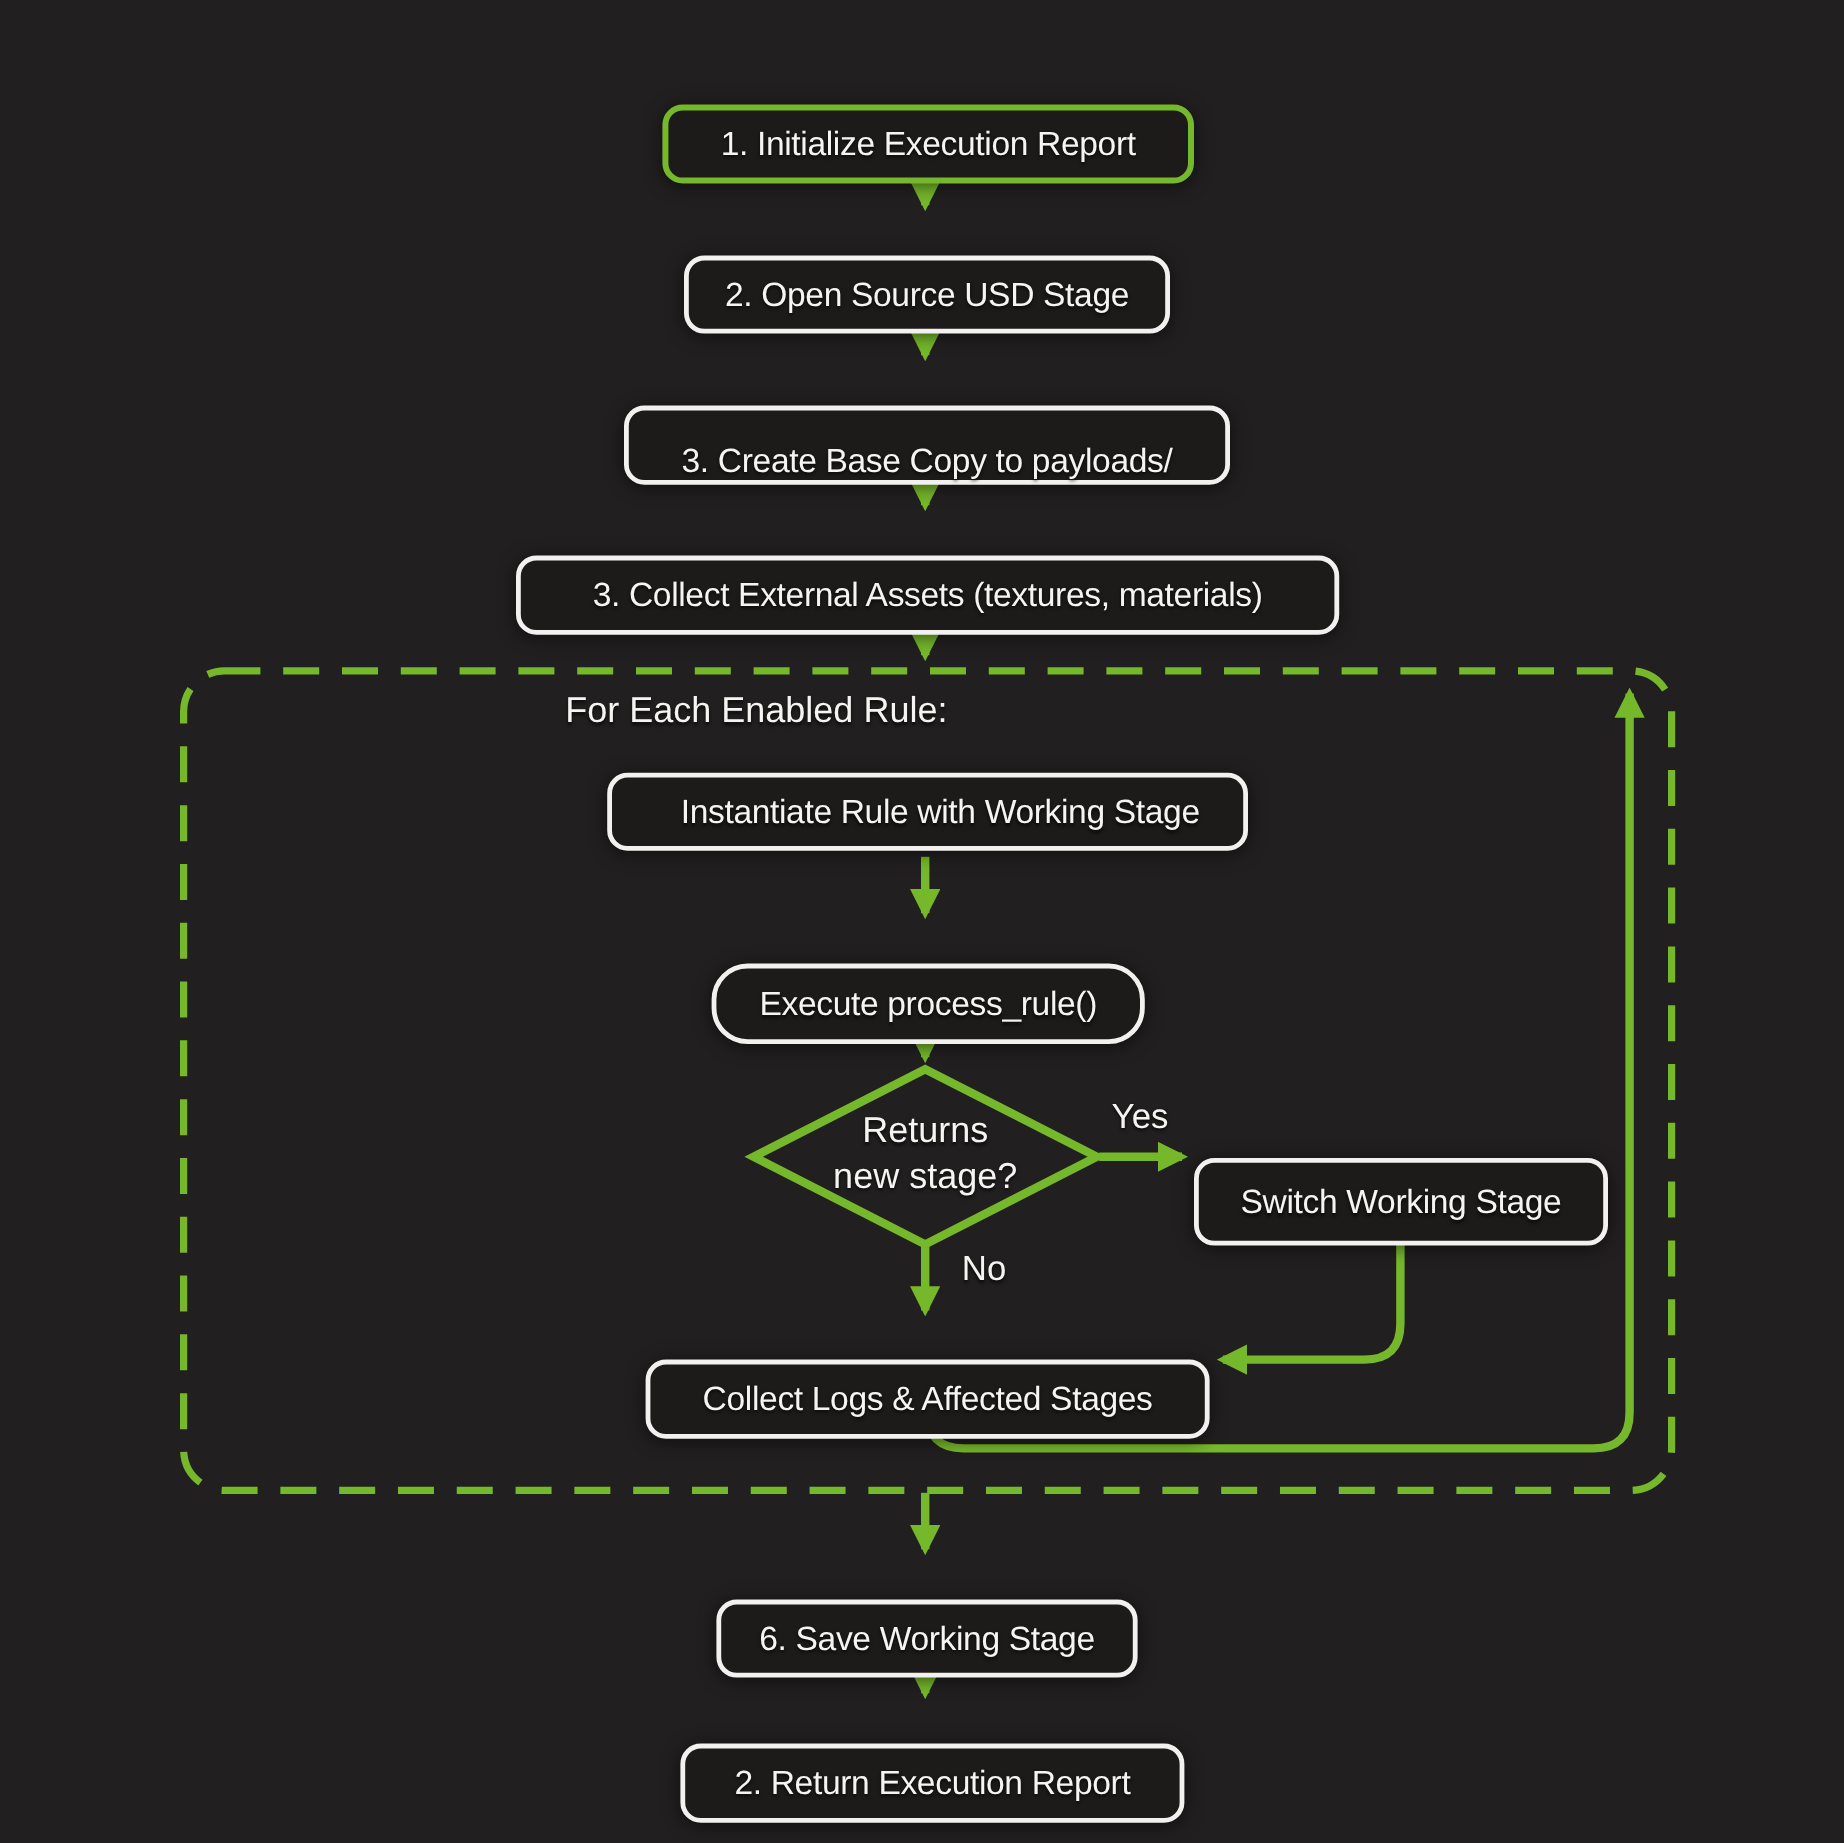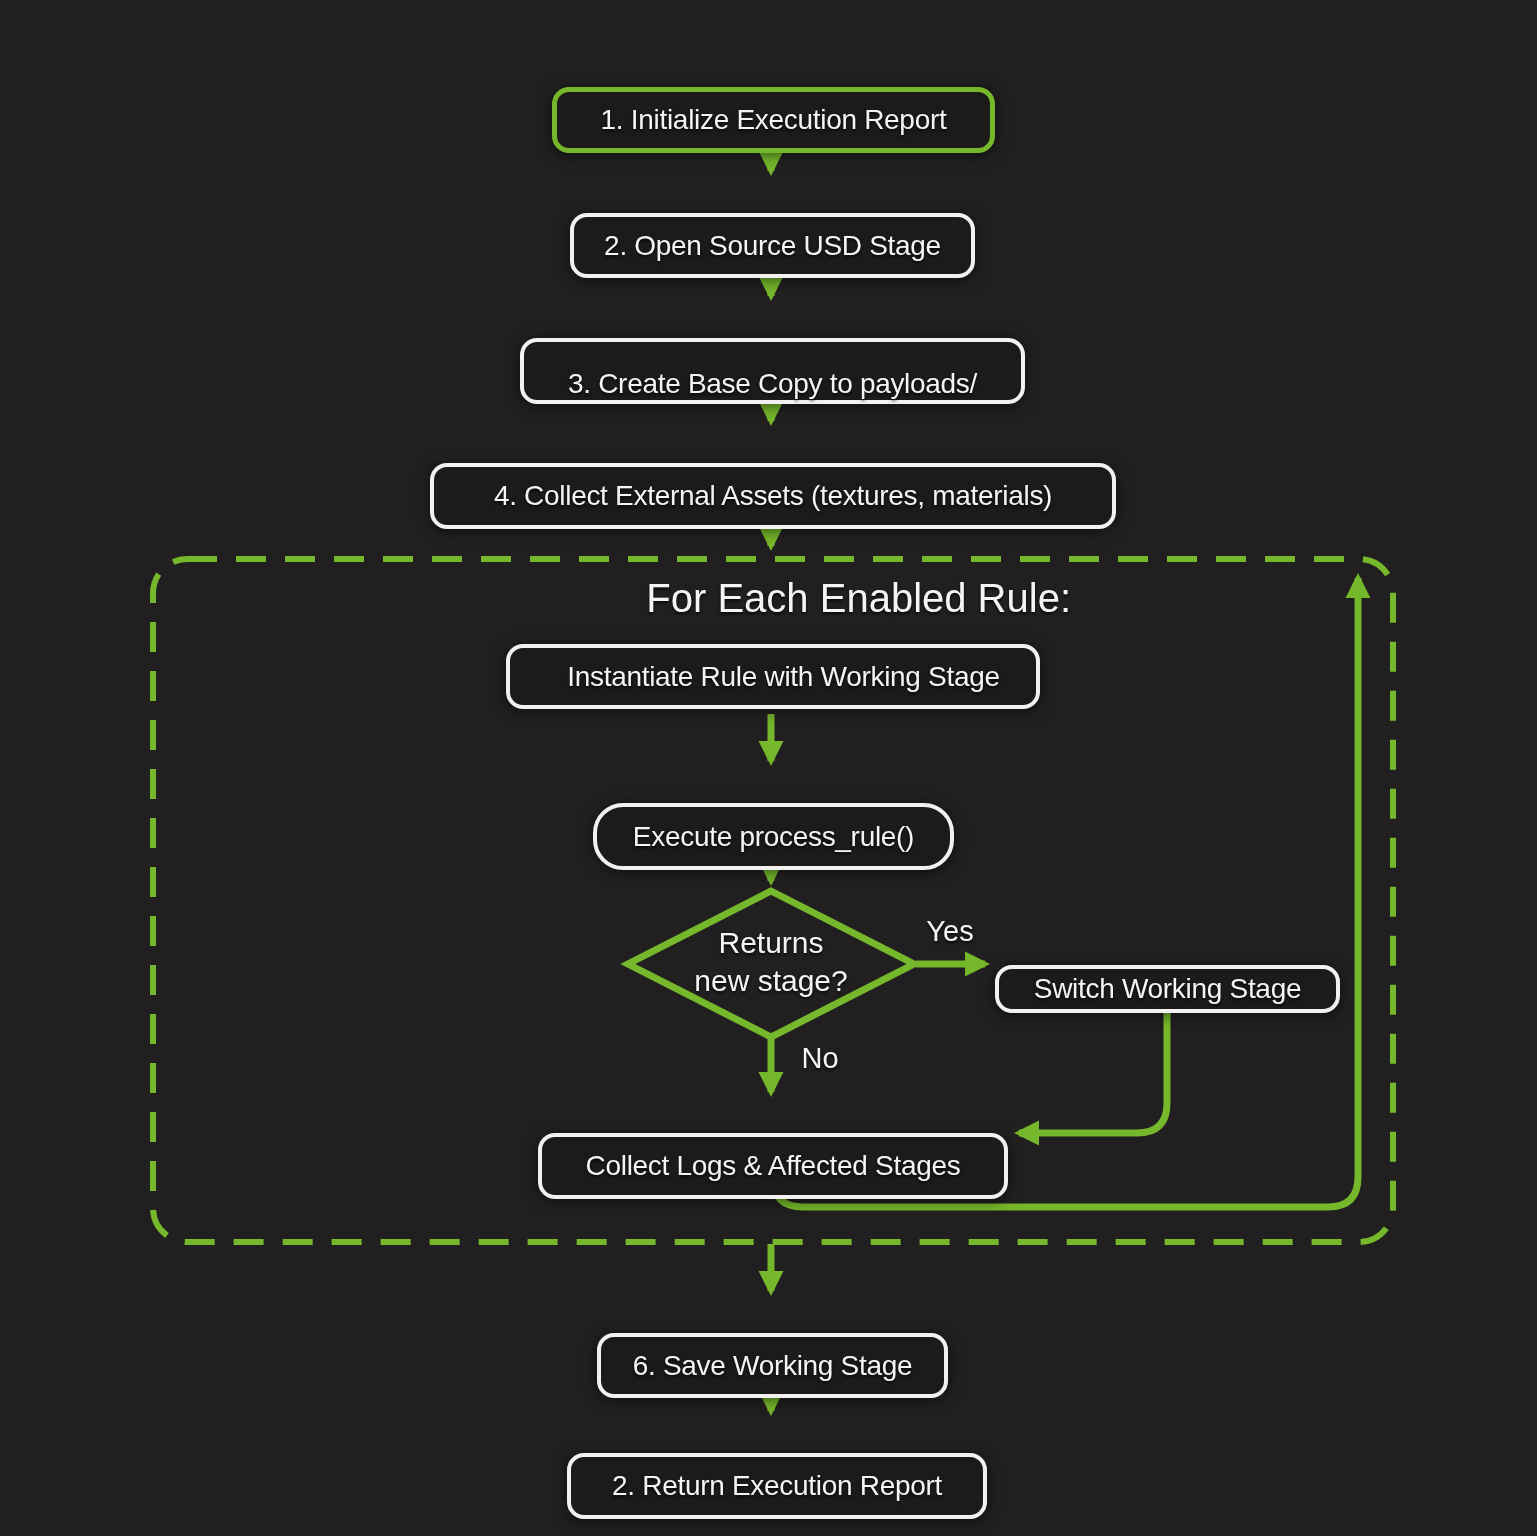--- a/index.html
+++ b/index.html
@@ -40,22 +40,22 @@
     text-shadow: 0 2px 3px rgba(0,0,0,0.7);
     margin-top: 32px;
   }
   .node.start {
     border-color: var(--accent-green);
     border-width: 5px;
   }
   .loop-title {
     position: absolute;
     color: var(--text-color);
-    font-size: 40px;
-    text-align: right;
+    font-size: 30px;
+    text-align: left;
     text-shadow: 0 2px 3px rgba(0,0,0,0.7);
     white-space: nowrap;
   }
   .edge-label {
     position: absolute;
     color: var(--text-color);
     font-size: 29px;
     text-align: center;
     text-shadow: 0 2px 3px rgba(0,0,0,0.7);
     white-space: nowrap;
@@ -114,41 +114,41 @@
 
   <div class="node" style="left:570px; top:181px; width:405px; height:65px;text-align:right;">
     <span>2. Open Source USD Stage</span>
   </div>
 
   <div class="node" style="left:520px; top:306px; width:505px; height:66px;align-items:flex-end;">
     <span>3. Create Base Copy to payloads/</span>
   </div>
 
   <div class="node" style="left:430px; top:431px; width:686px; height:66px;">
-    <span>4. Collect External Assets (textures, materials)</span>
+    <span>3. Collect External Assets (textures, materials)</span>
   </div>
 
   <div class="loop-title" style="left:471px; top:576px; width:600px;">For Each Enabled Rule:</div>
 
   <div class="node" style="left:506px; top:612px; width:534px; height:65px;padding-left:21px;">
     <span>Instantiate Rule with Working Stage</span>
   </div>
 
   <div class="node" style="left:593px; top:771px; width:361px; height:67px;border-radius:30px;">
     <span>Execute process_rule()</span>
   </div>
 
   <div class="diamond-label">
     <span>Returns</span>
     <span>new stage?</span>
   </div>
 
   <div class="edge-label" style="left:905px; top:915px; width:90px;">Yes</div>
 
-  <div class="node" style="left:995px; top:933px; width:345px; height:48px;">
+  <div class="node" style="left:995px; top:933px; width:345px; height:73px;">
     <span>Switch Working Stage</span>
   </div>
 
   <div class="edge-label" style="left:785px; top:1042px; width:70px;">No</div>
 
   <div class="node" style="left:538px; top:1101px; width:470px; height:66px;">
     <span>Collect Logs &amp; Affected Stages</span>
   </div>
 
   <div class="node" style="left:597px; top:1301px; width:351px; height:65px;">

